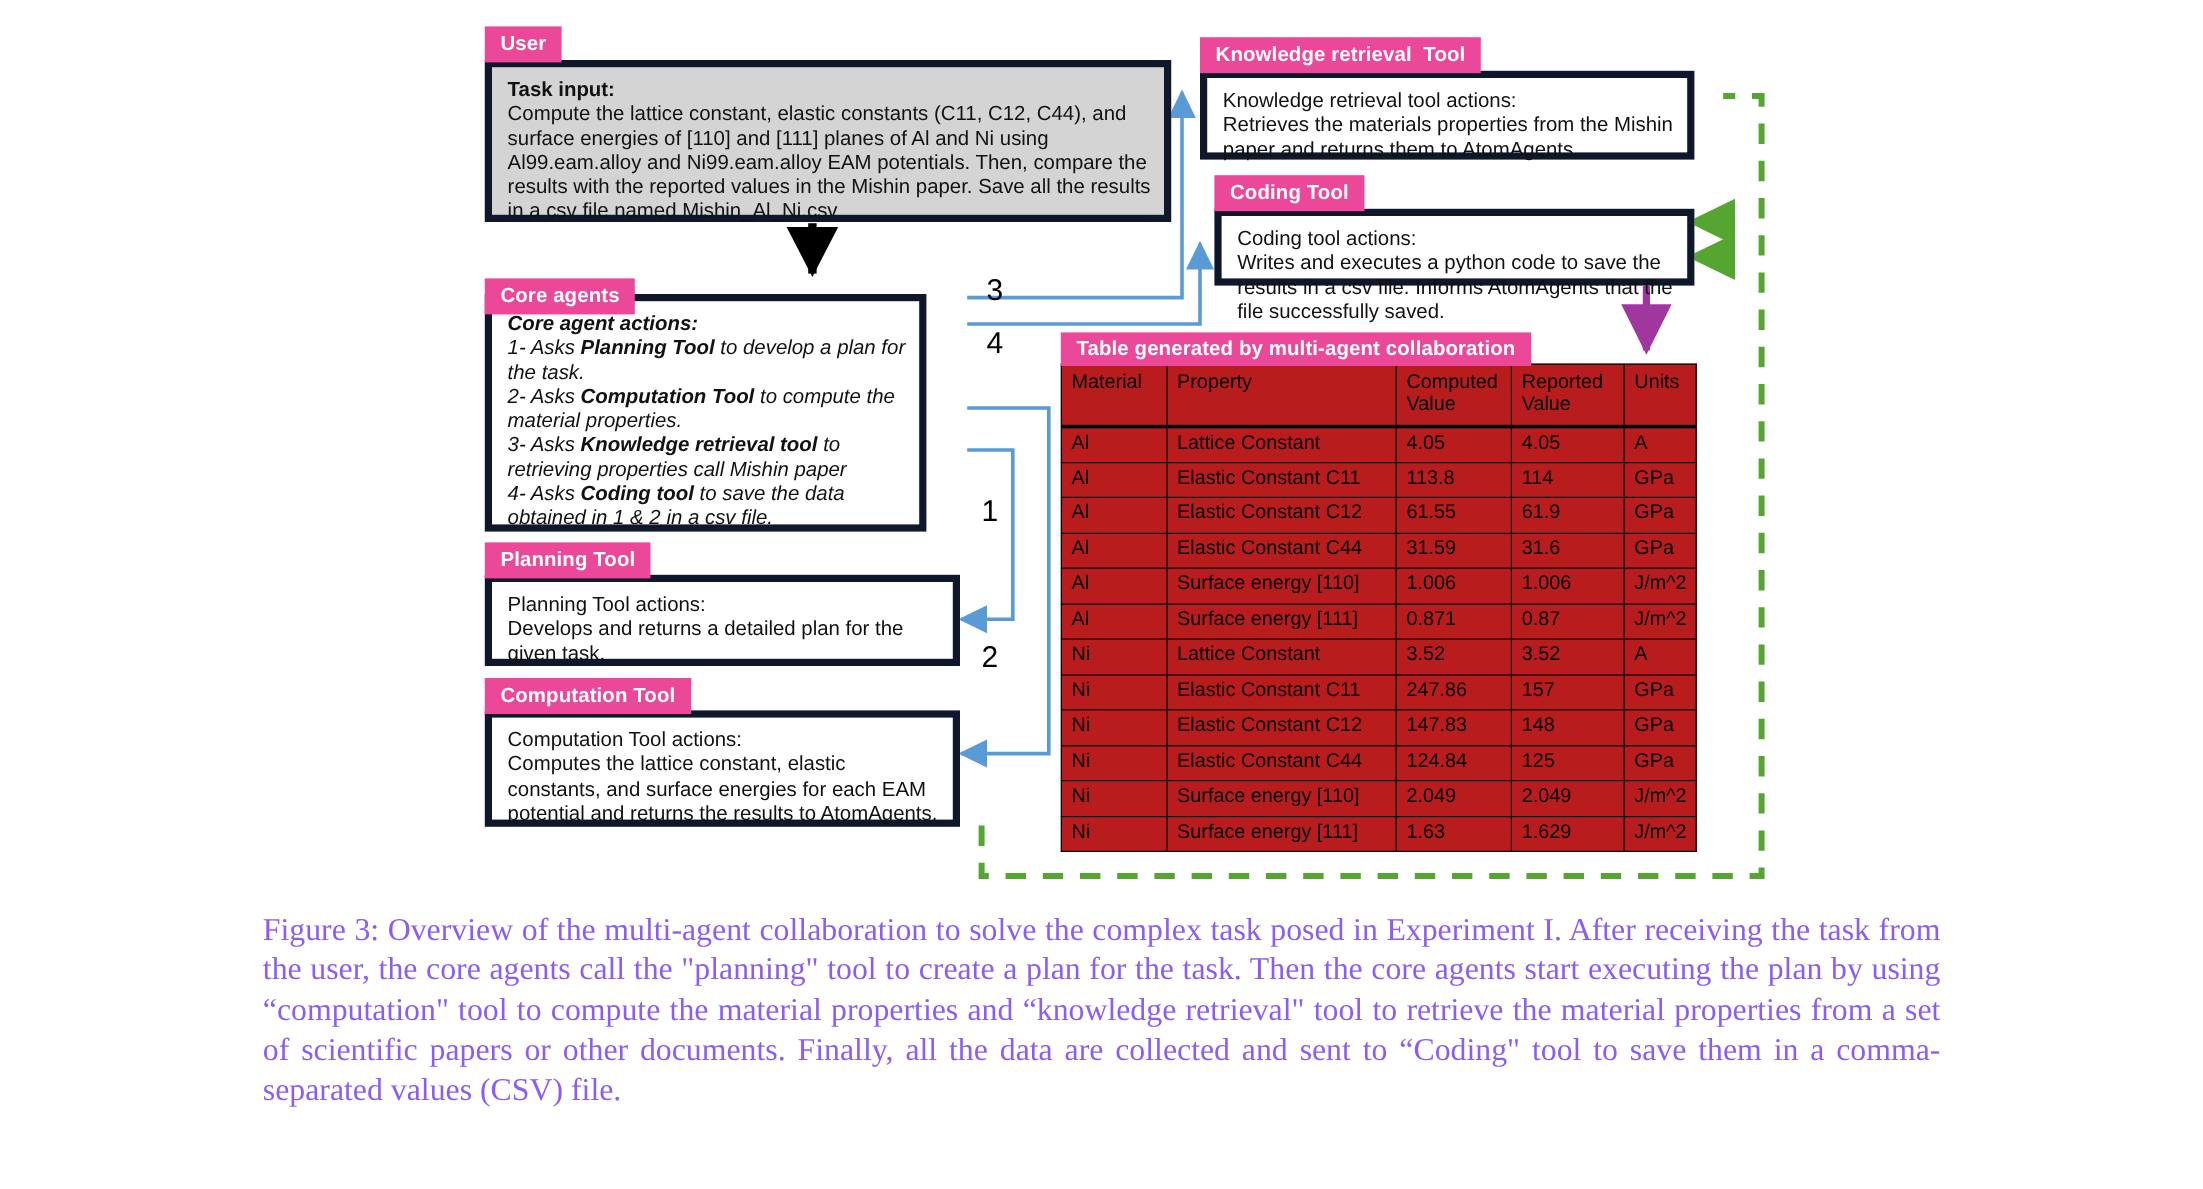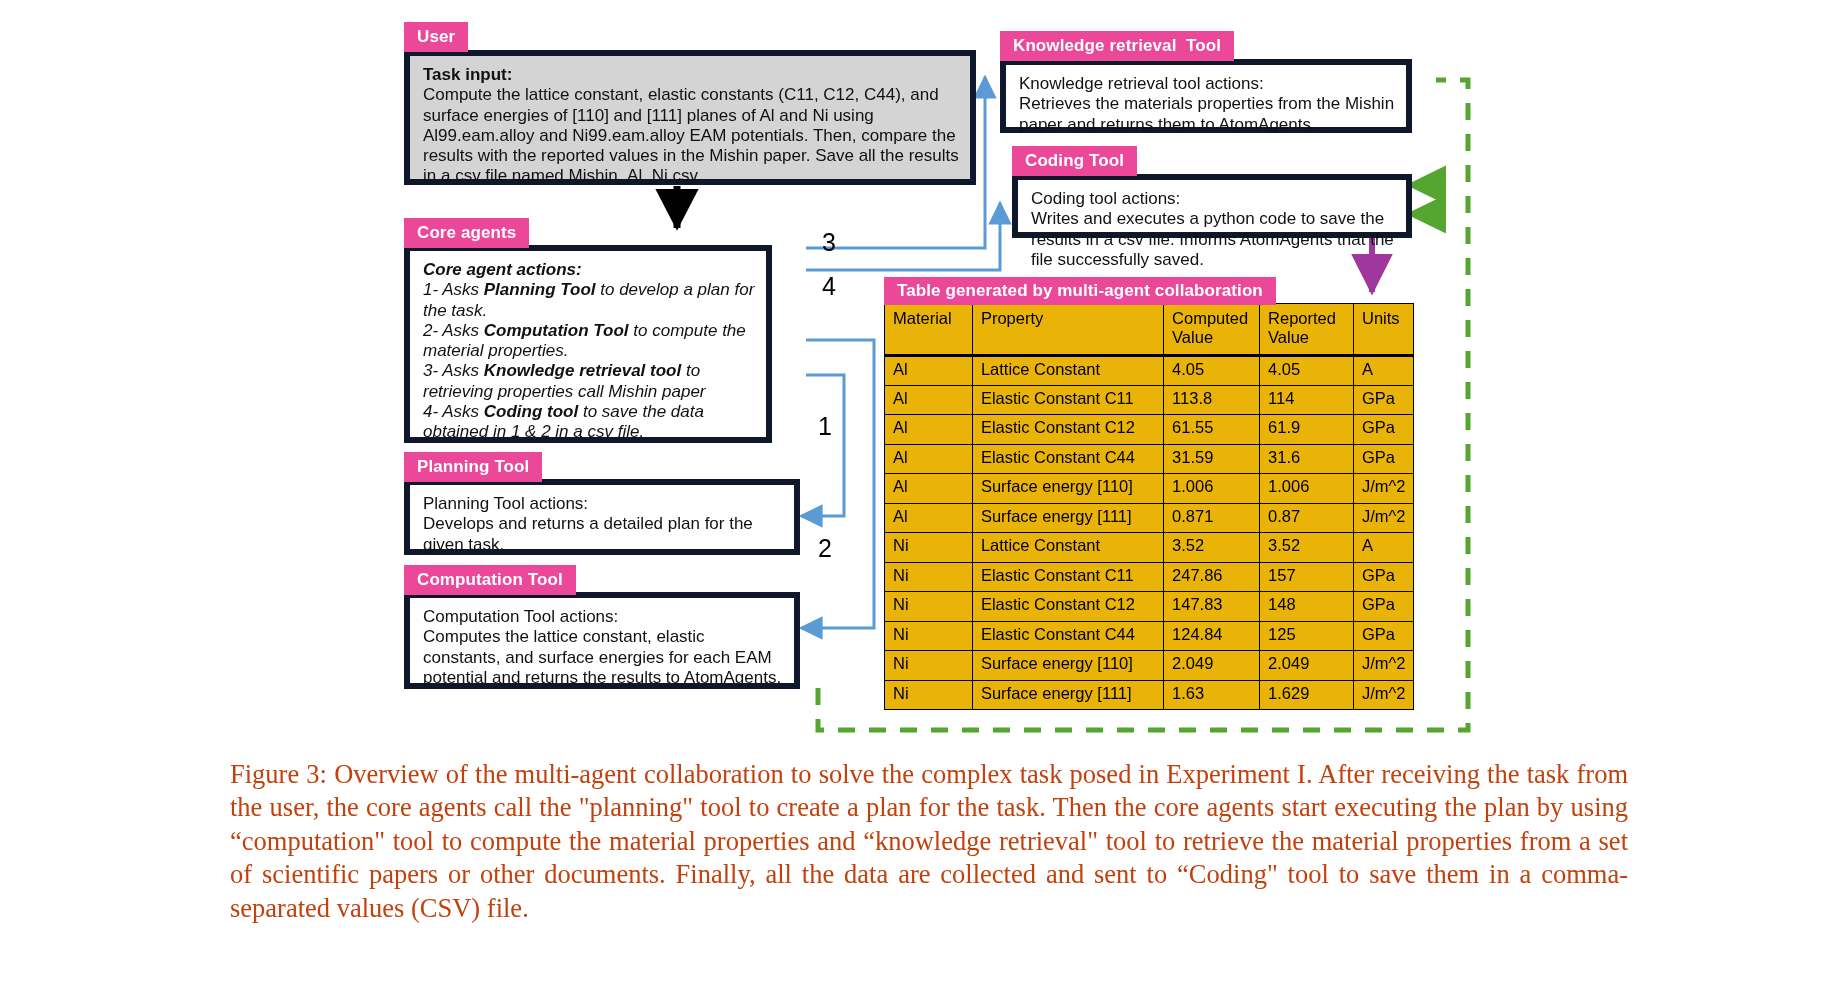--- a/index.html
+++ b/index.html
@@ -62,21 +62,21 @@
     z-index: 7;
   }
 
   
   #result-table {
     position: absolute;
     left: 884px;
     top: 303px;
     width: 530px;
     border-collapse: collapse;
-    background: #eab308;
+    background: #b91c1c;
     z-index: 5;
     font-size: 16.5px;
     color: #000000;
   }
   #result-table td, #result-table th {
     border: 1.6px solid #000000;
     padding: 5px 7px 5px 8px;
     text-align: left;
     font-weight: normal;
     vertical-align: top;
@@ -96,24 +96,23 @@
 
   
   #caption {
     position: absolute;
     left: 219px;
     top: 758px;
     width: 1398px;
     font-family: "Liberation Serif", serif;
     font-size: 26.5px;
     line-height: 33.4px;
-    color: #c2410c;
+    color: #8b5cf6;
     text-align: justify;
     text-justify: inter-word;
-    margin-left: 11px;
   }
 
   
   #wires {
     position: absolute;
     left: 0; top: 0;
     width: 1836px; height: 991px;
     z-index: 2;
     pointer-events: none;
   }
@@ -175,21 +174,21 @@
   </svg>
 
   <div class="tag" style="left:404px; top:22px;">User</div>
   <div class="panel grey" style="left:404px; top:50px; width:572px; height:135px;">
     <div class="txt">
       <b>Task input:</b><br>
       <span>Compute the lattice constant, elastic constants (C11, C12, C44), and surface energies of [110] and [111] planes of Al and Ni using Al99.eam.alloy and Ni99.eam.alloy EAM potentials. Then, compare the results with the reported values in the Mishin paper. Save all the results in a csv file named Mishin_Al_Ni.csv</span>
     </div>
   </div>
 
-  <div class="tag" style="left:404px; top:218px;">Core agents</div>
+  <div class="tag" style="left:404px; top:232px;">Core agents</div>
   <div class="panel" style="left:404px; top:245px; width:368px; height:198px;font-style:italic;">
     <div class="txt">
       <b>Core agent actions:</b><br>
       <span><span>1- Asks </span><b>Planning Tool</b><span> to develop a plan for the task.</span></span><br>
       <span><span>2- Asks </span><b>Computation Tool</b><span> to compute the material properties.</span></span><br>
       <span><span>3- Asks </span><b>Knowledge retrieval tool</b><span> to retrieving properties call Mishin paper</span></span><br>
       <span><span>4- Asks </span><b>Coding tool</b><span> to save the data obtained in 1 &amp; 2 in a csv file.</span></span>
     </div>
   </div>
 

